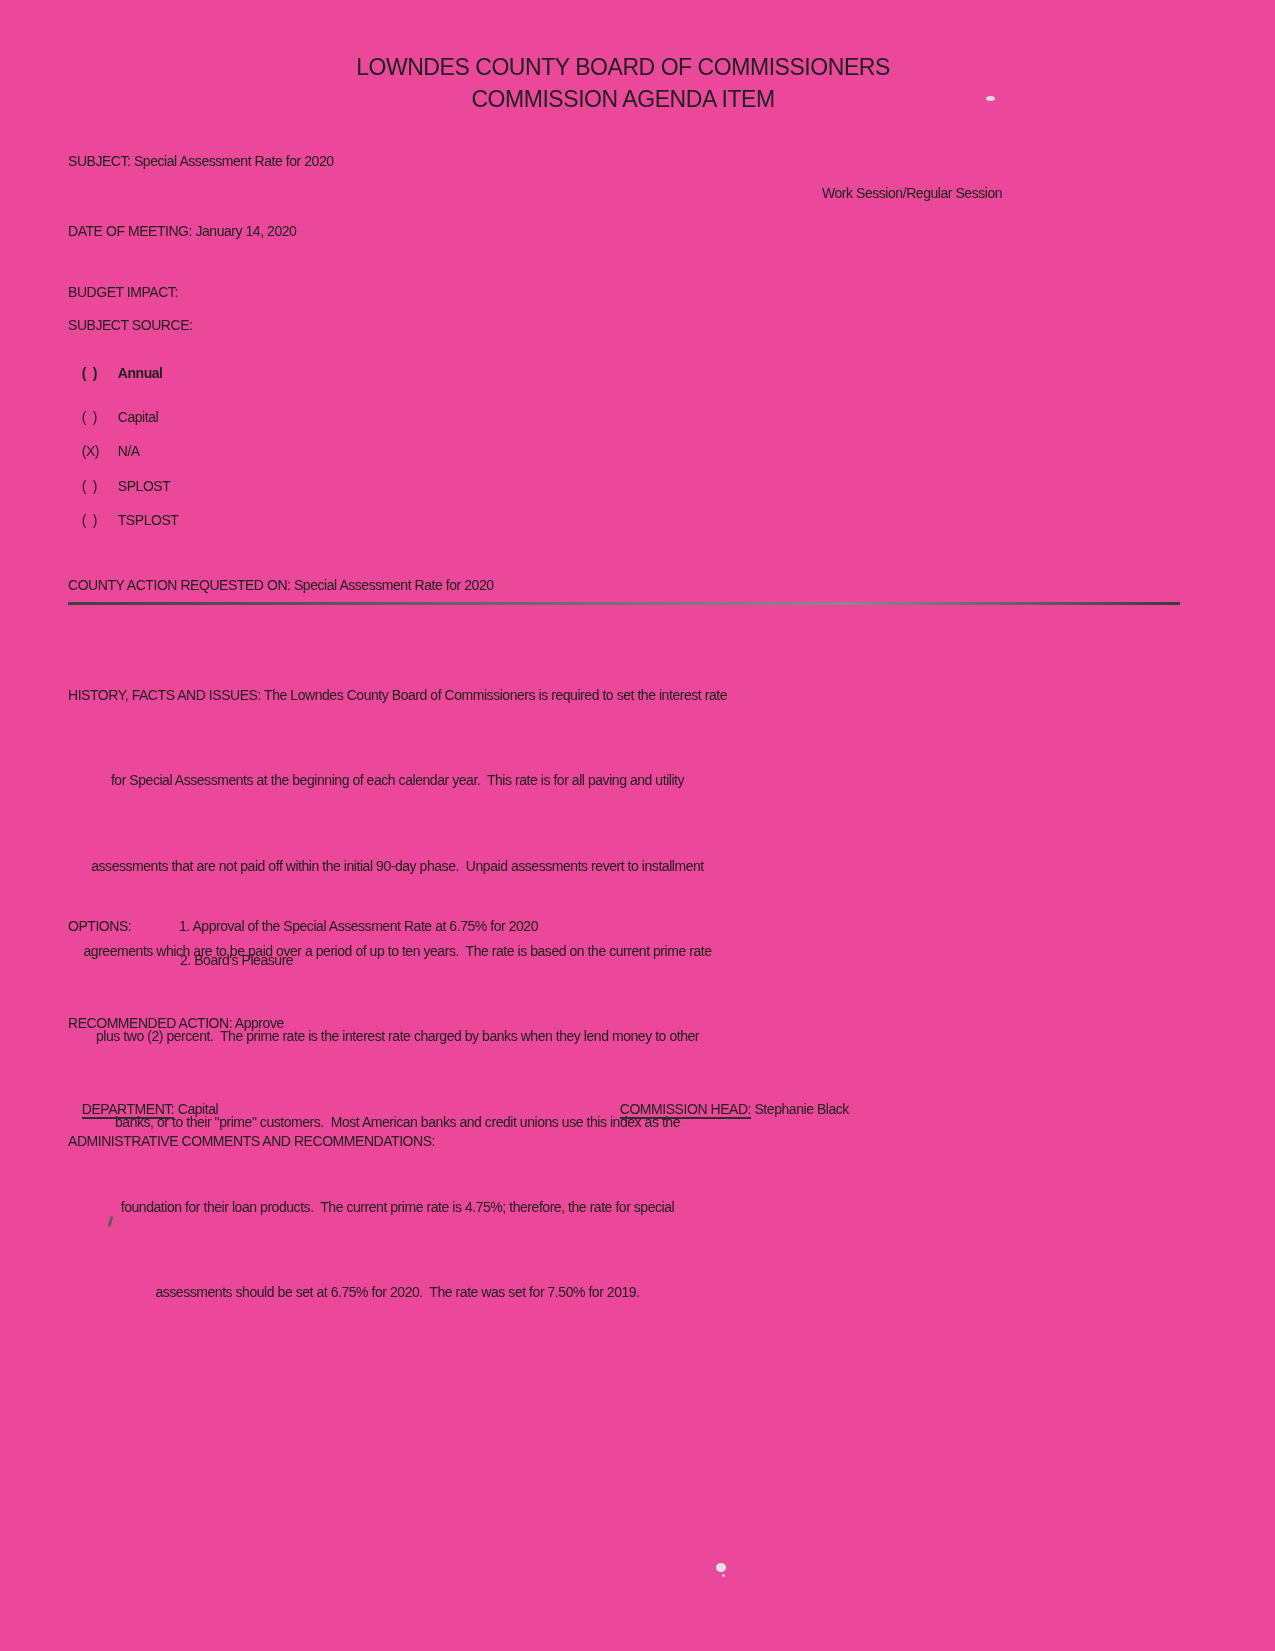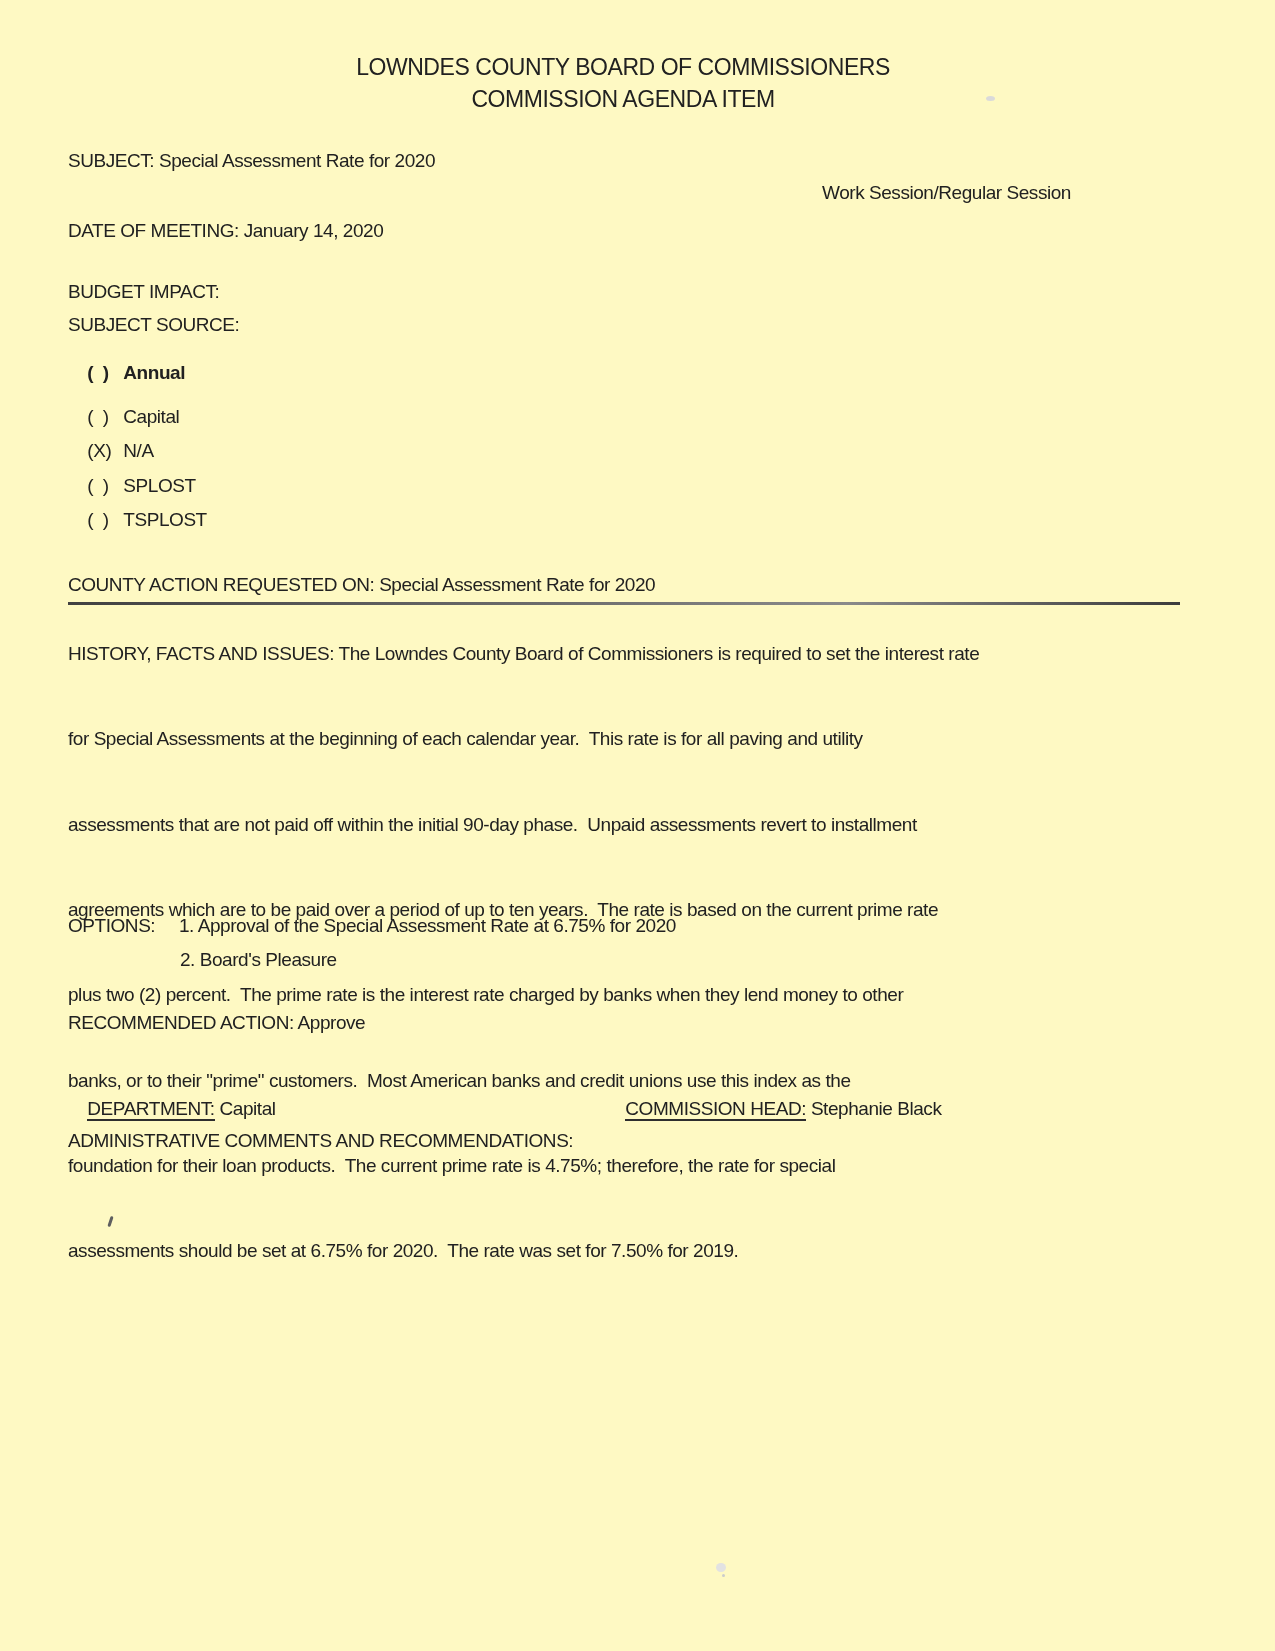--- a/index.html
+++ b/index.html
@@ -1,27 +1,27 @@
 <!DOCTYPE html>
 <html><head>
 <meta charset="utf-8">
 <style>
   html,body{margin:0;padding:0;background:#ffffff;}
   .page{
     position:relative;
     width:1275px;
     height:1651px;
-    background:#fef9c3;
+    background:#ec4899;
     font-family:"Liberation Sans", sans-serif;
     color:#212121;
     overflow:hidden;
   }
   .t{
     position:absolute;
-    font-size:19px;
+    font-size:14px;
     letter-spacing:-0.45px;
     line-height:26px;
     white-space:pre;
     color:#212121;
   }
   .title{
     font-size:23px;
     left:0;
     width:1246px;
     text-align:center;
@@ -94,21 +94,21 @@
   <div class="t" style="top:447px;left:68px;">
     <span class="mark">(  )</span><span>SPLOST</span>
   </div>
   <div class="t" style="top:481px;left:68px;">
     <span class="mark">(  )</span><span>TSPLOST</span>
   </div>
 
   <div class="t" style="top:572px;left:68px;">COUNTY ACTION REQUESTED ON: Special Assessment Rate for 2020</div>
   <div class="rule"></div>
 
-  <div class="t" style="top:585px;left:68px;">
+  <div class="t" style="top:627px;left:68px;text-align:center;">
     <div class="hist-line">HISTORY, FACTS AND ISSUES: The Lowndes County Board of Commissioners is required to set the interest rate</div>
     <div class="hist-line">for Special Assessments at the beginning of each calendar year.  This rate is for all paving and utility</div>
     <div class="hist-line">assessments that are not paid off within the initial 90-day phase.  Unpaid assessments revert to installment</div>
     <div class="hist-line">agreements which are to be paid over a period of up to ten years.  The rate is based on the current prime rate</div>
     <div class="hist-line">plus two (2) percent.  The prime rate is the interest rate charged by banks when they lend money to other</div>
     <div class="hist-line">banks, or to their "prime" customers.  Most American banks and credit unions use this index as the</div>
     <div class="hist-line">foundation for their loan products.  The current prime rate is 4.75%; therefore, the rate for special</div>
     <div class="hist-line">assessments should be set at 6.75% for 2020.  The rate was set for 7.50% for 2019.</div>
   </div>
 

